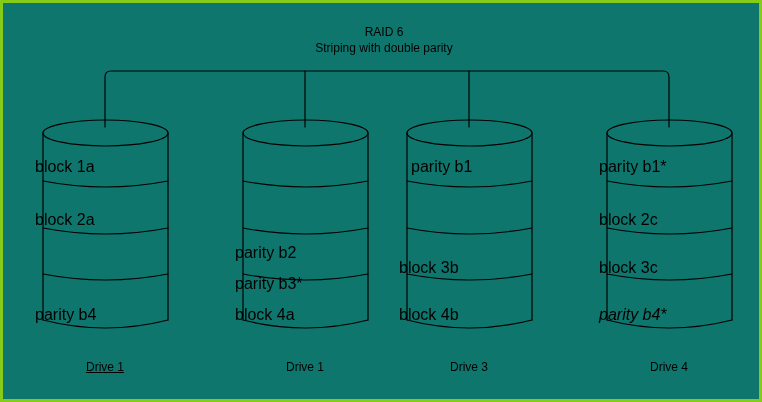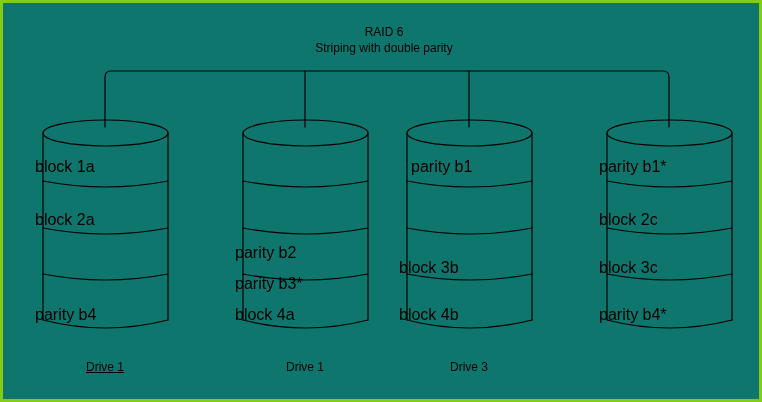--- a/index.html
+++ b/index.html
@@ -124,19 +124,20 @@
   <div class="cell-label" style="left:232px; top:256px;margin-top:16px;">parity b3*</div>
   <div class="cell-label" style="left:232px; top:303px;">block 4a</div>
 
   <div class="cell-label" style="left:408px; top:155px;">parity b1</div>
   <div class="cell-label" style="left:396px; top:256px;">block 3b</div>
   <div class="cell-label" style="left:396px; top:303px;">block 4b</div>
 
   <div class="cell-label" style="left:596px; top:155px;">parity b1*</div>
   <div class="cell-label" style="left:596px; top:208px;">block 2c</div>
   <div class="cell-label" style="left:596px; top:256px;">block 3c</div>
-  <div class="cell-label" style="left:596px; top:303px;">parity b4*</div>
+  <div class="cell-label" style="left:596px; top:303px;font-style:italic;">parity b4*</div>
 
   <div class="drive-label" style="left:32px;text-decoration:underline;">Drive 1</div>
   <div class="drive-label" style="left:232px;">Drive 1</div>
   <div class="drive-label" style="left:396px;">Drive 3</div>
+  <div class="drive-label" style="left:596px;">Drive 4</div>
 
 </div>
 
 </body></html>

